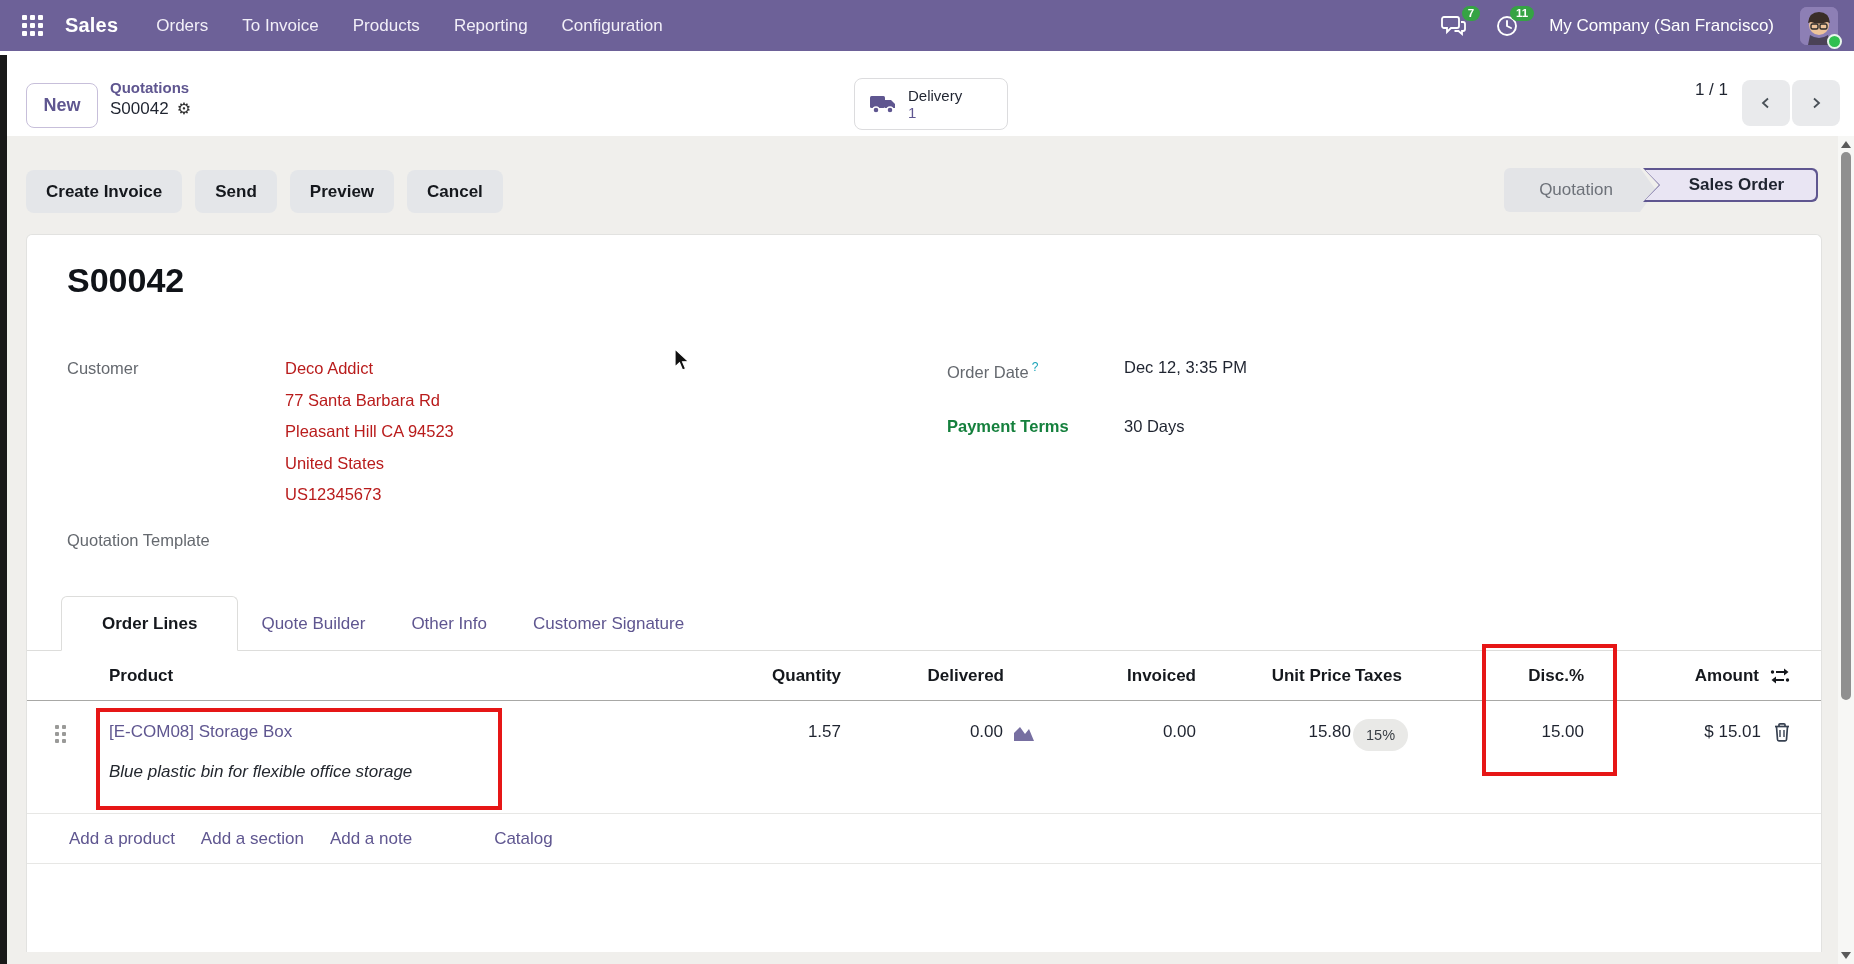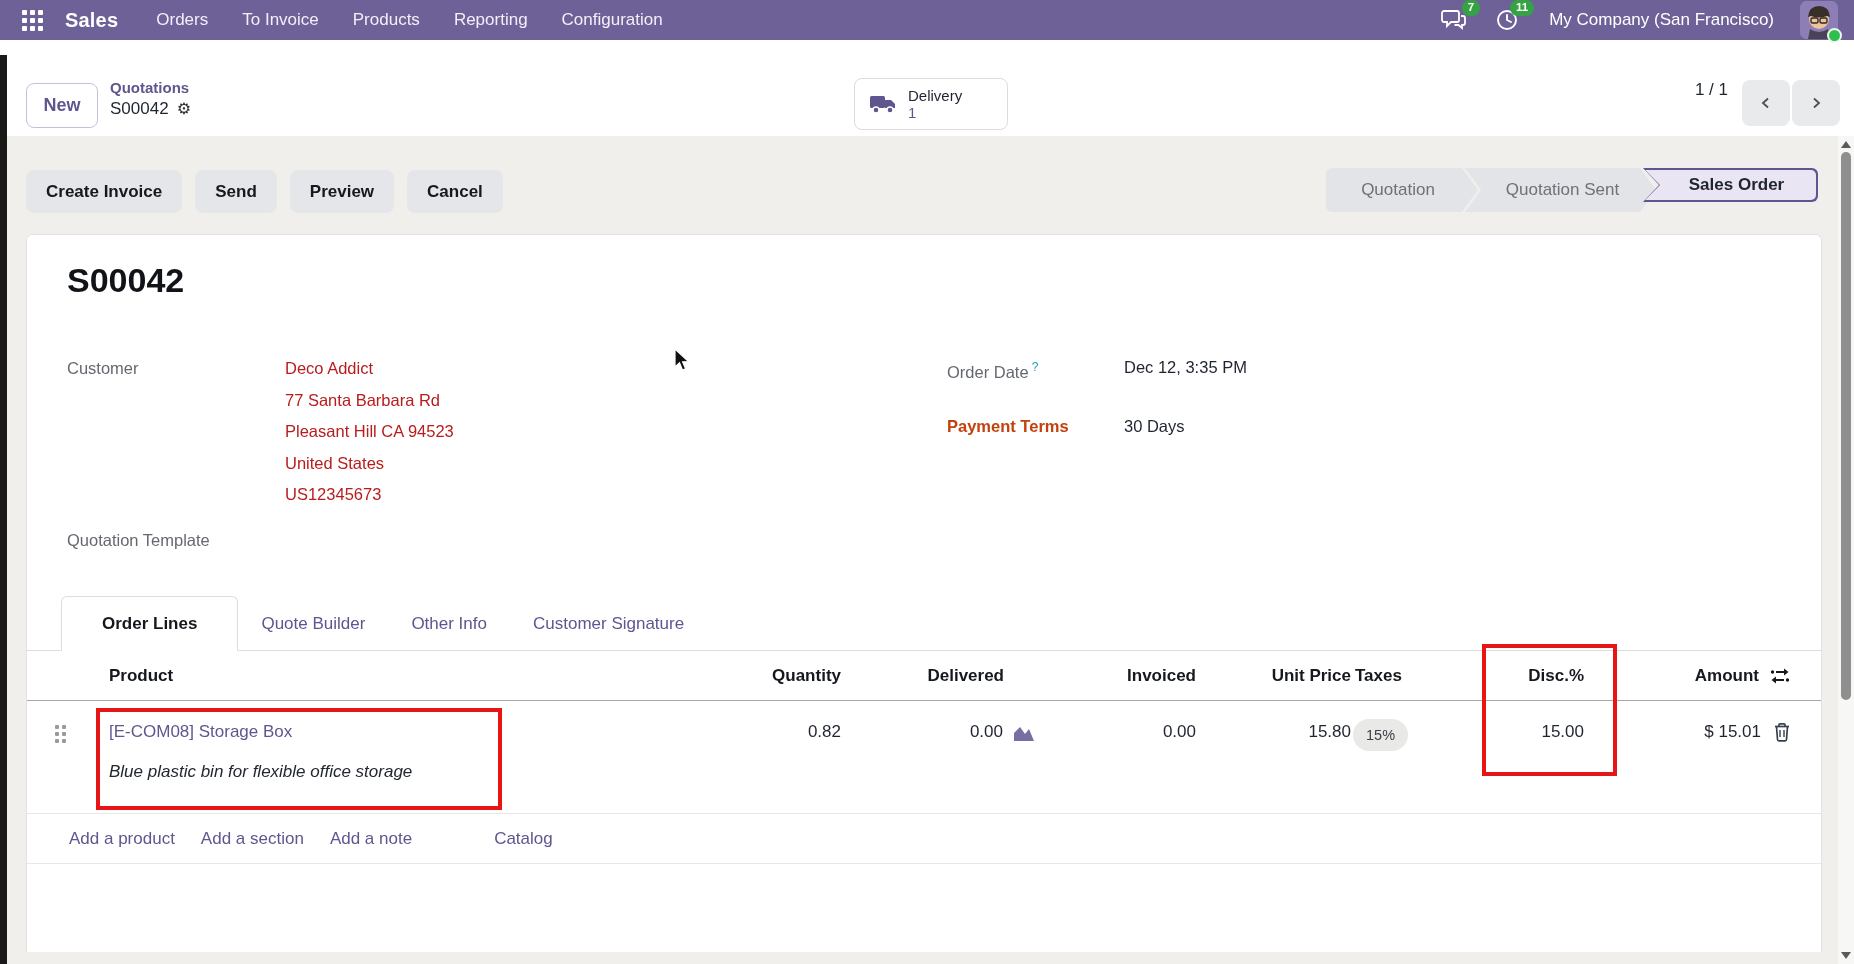--- a/index.html
+++ b/index.html
@@ -1,20 +1,20 @@
 <!DOCTYPE html>
 <html><head>
 <meta charset="utf-8">
 <style>
   * { margin:0; padding:0; box-sizing:border-box; }
   body { font-family: "Liberation Sans", "DejaVu Sans", sans-serif; background:#ddd; }
   .screen { position:relative; width:1854px; height:964px; background:#fff; overflow:hidden; }
 
   
-  .topbar { position:absolute; left:0; top:0; width:100%; height:40px; background:#6d6198;
+  .topbar { position:absolute; left:0; top:0; width:100%; height:51px; background:#6d6198;
             display:flex; align-items:center; padding:0 14px; color:#fff; }
   .apps-grid { width:21px; height:21px; display:grid; grid-template-columns:repeat(3,5px);
                grid-template-rows:repeat(3,5px); gap:3px; margin-left:8px; cursor:pointer; }
   .apps-grid span { background:#fff; border-radius:1px; }
   .app-name { font-size:20px; font-weight:700; margin-left:22px; letter-spacing:.2px; }
   .topnav { display:flex; gap:34px; margin-left:38px; font-size:17px; }
   .topnav .nav-item { color:#f2eff8; cursor:pointer; }
   .top-right { margin-left:auto; display:flex; align-items:center; gap:26px; }
   .icon-badge-wrap { position:relative; width:28px; height:26px; cursor:pointer; }
   .badge { position:absolute; top:-7px; right:-11px; background:#35a344; color:#fff;
@@ -77,21 +77,21 @@
   .fields-left { position:absolute; left:40px; top:118px; display:grid;
                  grid-template-columns:218px auto; font-size:16.5px; line-height:31.5px; }
   .o-label { color:#65696f; }
   .link { color:#5f5690; cursor:pointer; }
   .addr div { color:#b91c1c; }
   .fields-right { position:absolute; left:920px; top:121px; font-size:16.5px; }
   .frow { display:grid; grid-template-columns:177px auto; line-height:22px; }
   .frow + .frow { margin-top:32px; }
   .help-sup { color:#1aa3b8; font-size:12px; vertical-align:super; margin-left:3px; }
   .fval { color:#1f2430; }
-  .plabel { color:#c2410c; font-weight:700; }
+  .plabel { color:#15803d; font-weight:700; }
   .qt-label { position:absolute; left:40px; top:296px; font-size:16.5px; color:#65696f; }
 
   
   .tabs { position:absolute; left:0; right:0; top:361px; height:55px; border-bottom:1px solid #dddddb;
           display:flex; padding-left:34px; }
   .tab { height:55px; display:flex; align-items:center; padding:0 40px; font-size:17px; cursor:pointer; }
   .tab.active { background:#fff; border:1px solid #dddddb; border-bottom:1px solid #fff;
                 margin-bottom:-1px; border-radius:6px 6px 0 0; font-weight:600; color:#15181d; }
   .tab.inactive { color:#5f5690; padding:0 23px; }
 
@@ -236,21 +236,20 @@
 
   <div class="action-buttons">
     <button class="act-btn">Create Invoice</button>
     <button class="act-btn">Send</button>
     <button class="act-btn">Preview</button>
     <button class="act-btn">Cancel</button>
   </div>
 
   <div class="stages">
     <div class="stage stage-first">Quotation</div>
-    <div class="stage stage-mid">Quotation Sent</div>
     <div class="stage-active-outer">
       <div class="stage-active-inner">Sales Order</div>
     </div>
   </div>
 
   <div class="sheet">
     <div class="sheet-title">S00042</div>
 
     <div class="fields-left">
       <div class="o-label">Customer</div>
@@ -316,21 +315,21 @@
               <span></span>
               <span></span>
               <span></span>
               <span></span>
             </div>
         </div>
         <div class="cell-product">
           <div class="prod-link">[E-COM08] Storage Box</div>
           <div class="prod-desc">Blue plastic bin for flexible office storage</div>
         </div>
-        <div class="cell-num">0.82</div>
+        <div class="cell-num">1.57</div>
         <div class="cell-delivered">
           <span>0.00</span>
           <svg width="24" height="21" viewBox="0 0 24 21">
             <path d="M2 19 L2 11 L8 5 L13 12 L17 7 L22 19 Z" fill="#5f5690" opacity="0.85"></path>
           </svg>
         </div>
         <div class="cell-num">0.00</div>
         <div class="cell-num">15.80</div>
         <div class="cell-taxes">
           <span class="pill">15%</span>

